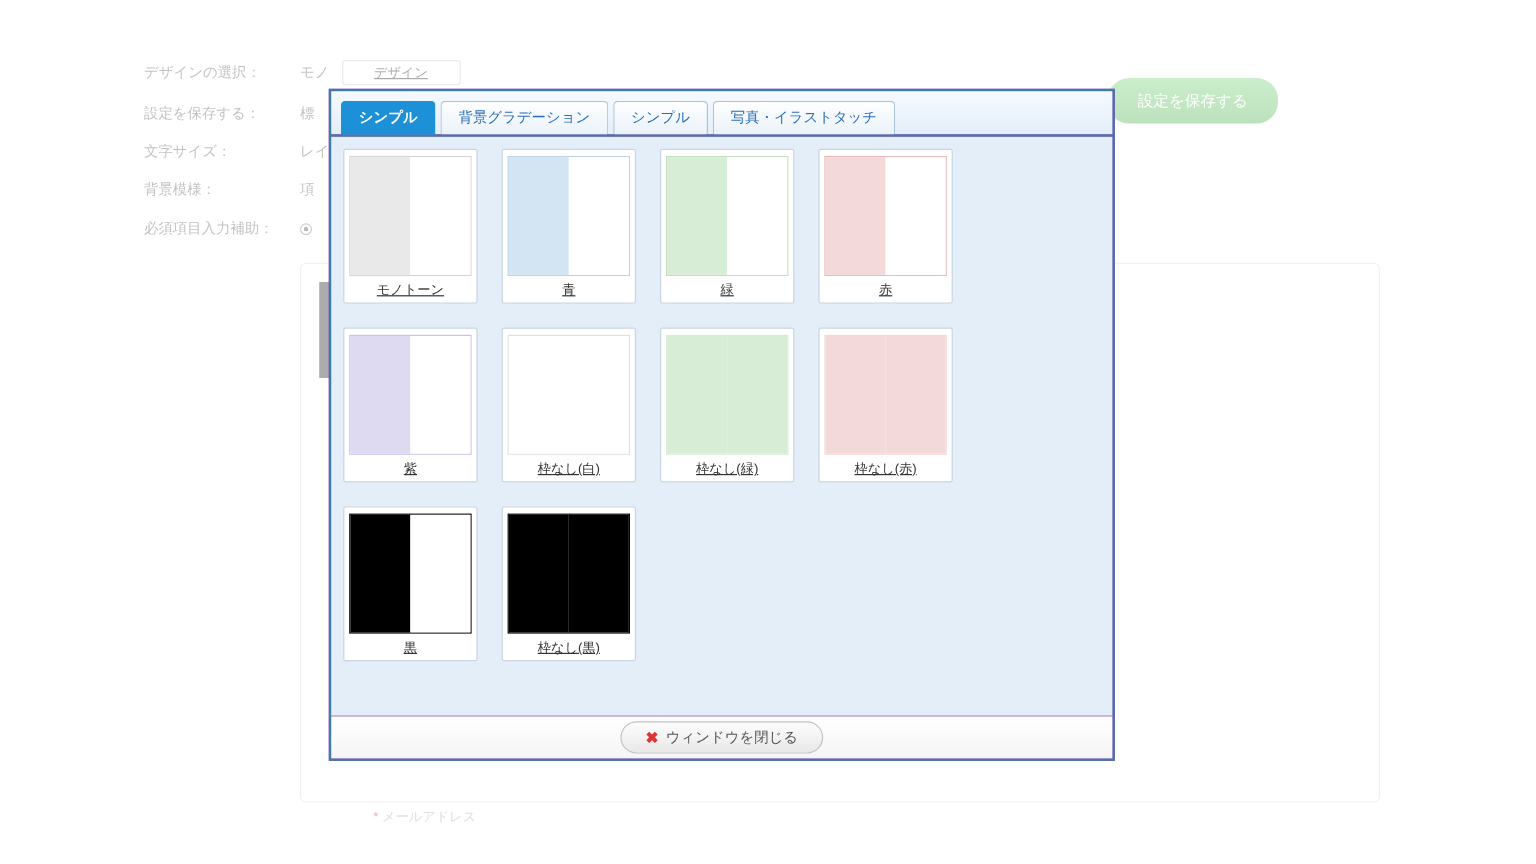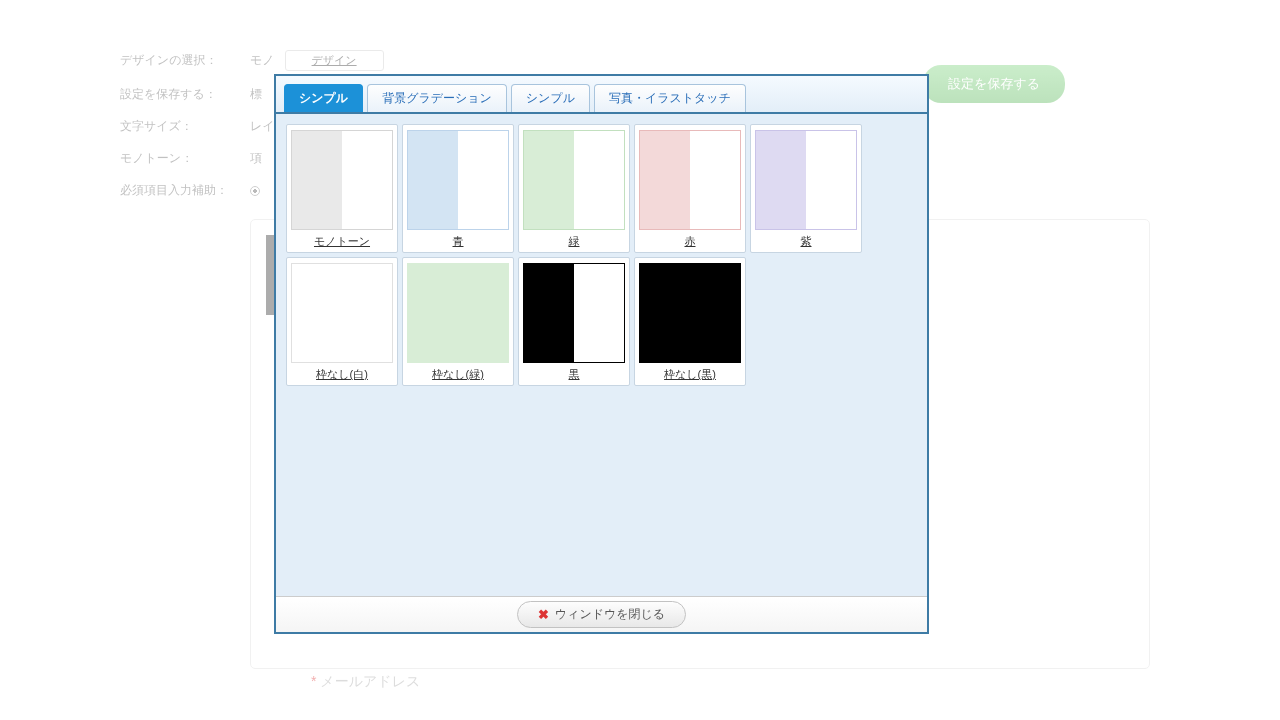--- a/index.html
+++ b/index.html
@@ -7,31 +7,31 @@
     
     .bg-page { padding: 50px 120px; opacity: 0.4; position: relative; z-index: 0; }
     .form-row { display: flex; align-items: center; margin-bottom: 15px; }
     .form-label { width: 130px; text-align: left; color: #666; font-size: 12px; padding-right: 10px; }
     .form-value { color: #666; font-size: 12px; }
     .btn-outline { border: 1px solid #ccc; border-radius: 3px; padding: 2px 26px; background: #fff; font-size: 11px; text-decoration: underline; }
     .save-btn { position: absolute; right: 215px; top: 65px; background: linear-gradient(#8cd98c, #6cc06c); color: #fff; border: none; border-radius: 18px; padding: 10px 25px; font-size: 13px; opacity: 0.45; z-index: 2;}
     .preview-box { margin: 20px 0 0 130px; border: 1px solid #ddd; border-radius: 5px; width: 900px; height: 450px; background: #fff; padding: 10px; }
     .preview-img { width: 120px; height: 80px; background: #333; margin: 5px; display: inline-block; }
     .asterisk { color: #d33; }
-    .mail-label { color: #aaa; font-size: 14px; margin-top: 350px; margin-left: 50px; }
+    .mail-label { color: #aaa; font-size: 11px; margin-top: 350px; margin-left: 50px; }
     .radio-dot { width:10px; height:10px; border-radius:50%; border:1px solid #888; display:inline-block; vertical-align:middle; margin-right:3px; background: radial-gradient(#555 0 30%, #fff 35%); }
     
     .modal { position: absolute; left: 274px; top: 74px; width: 655px; height: 560px; border: 2px solid #3e7ba5; background: #a21caf; z-index: 100; display: flex; flex-direction: column; box-shadow: 0 0 0 0 rgba(0,0,0,0); }
     
     .tabs-bar { background: linear-gradient(#f5faff, #e3eef8); border-bottom: 2px solid #3e7ba5; display: flex; padding: 8px 8px 0 8px; gap: 4px; flex-shrink:0; }
     .tab { border: 1px solid #a8c4dd; border-bottom: none; background: linear-gradient(#fefefe, #eaf2fa); color: #2a6eb8; padding: 5px 14px; font-size: 12px; border-radius: 4px 4px 0 0; cursor: pointer; }
     .tab.active { background: #1c91d8; border-color: #1c91d8; color: #fff; font-weight: bold; }
     
     .modal-body { flex: 1; background: #e3eef8; padding: 10px; overflow-y: scroll; }
-    .theme-grid { display: flex; flex-wrap: wrap; gap: 4px; background:#e3eef8; }
+    .theme-grid { display: flex; flex-wrap: wrap; gap: 20px; background:#e3eef8; }
     .theme-card { width: 112px; border: 1px solid #c7d5e2; background: #fff; border-radius: 2px; padding: 5px 4px 3px 4px; cursor: pointer; }
     .swatch { width: 100%; height: 100px; display: flex; border: 1px solid transparent; }
     .swatch .half { flex: 1; }
     .theme-label { text-align: center; font-size: 11px; color: #333; text-decoration: underline; margin-top: 4px; white-space: nowrap; overflow: hidden; }
     
     .modal-footer { background: linear-gradient(#fff, #f5f5f5); border-top: 1px solid #ccc; display: flex; justify-content: center; padding: 4px; flex-shrink:0; }
     .close-btn { background: linear-gradient(#fdfdfd, #e8e8e8); border: 1px solid #c2c2c2; border-radius: 14px; padding: 4px 20px; font-size: 12px; color: #555; display: flex; align-items: center; gap: 6px; cursor: pointer; }
     .close-x { color: #d33; font-weight: bold; font-size: 13px; }
     
     .scrollbar-vis::-webkit-scrollbar { width: 16px; }
@@ -50,21 +50,21 @@
       </div>
       <div class="form-row">
         <div class="form-label">設定を保存する：</div>
         <div class="form-value">標</div>
       </div>
       <div class="form-row">
         <div class="form-label">文字サイズ：</div>
         <div class="form-value">レイ</div>
       </div>
       <div class="form-row">
-        <div class="form-label">モノトーン：</div>
+        <div class="form-label">背景模様：</div>
         <div class="form-value">項</div>
       </div>
       <div class="form-row">
         <div class="form-label">必須項目入力補助：</div>
         <div class="form-value"><span class="radio-dot"></span></div>
       </div>
     </div>
   <div class="preview-box">
     <div class="preview-img"></div>
     <div class="mail-label"><span class="asterisk">*</span> <span>メールアドレス</span></div>
@@ -124,20 +124,27 @@
           <div class="theme-label">枠なし(白)</div>
         </div>
         <div class="theme-card">
           <div class="swatch" style="border-color: rgb(216, 237, 214);">
             <div class="half" style="background: rgb(216, 237, 214);"></div>
             <div class="half" style="background: rgb(216, 237, 214);"></div>
           </div>
           <div class="theme-label">枠なし(緑)</div>
         </div>
         <div class="theme-card">
+          <div class="swatch" style="border-color: rgb(243, 217, 217);">
+            <div class="half" style="background: rgb(243, 217, 217);"></div>
+            <div class="half" style="background: rgb(243, 217, 217);"></div>
+          </div>
+          <div class="theme-label">枠なし(赤)</div>
+        </div>
+        <div class="theme-card">
           <div class="swatch" style="border-color: rgb(0, 0, 0);">
             <div class="half" style="background: rgb(0, 0, 0);"></div>
             <div class="half" style="background: rgb(255, 255, 255);"></div>
           </div>
           <div class="theme-label">黒</div>
         </div>
         <div class="theme-card">
           <div class="swatch" style="border-color: rgb(0, 0, 0);">
             <div class="half" style="background: rgb(0, 0, 0);"></div>
             <div class="half" style="background: rgb(0, 0, 0);"></div>

